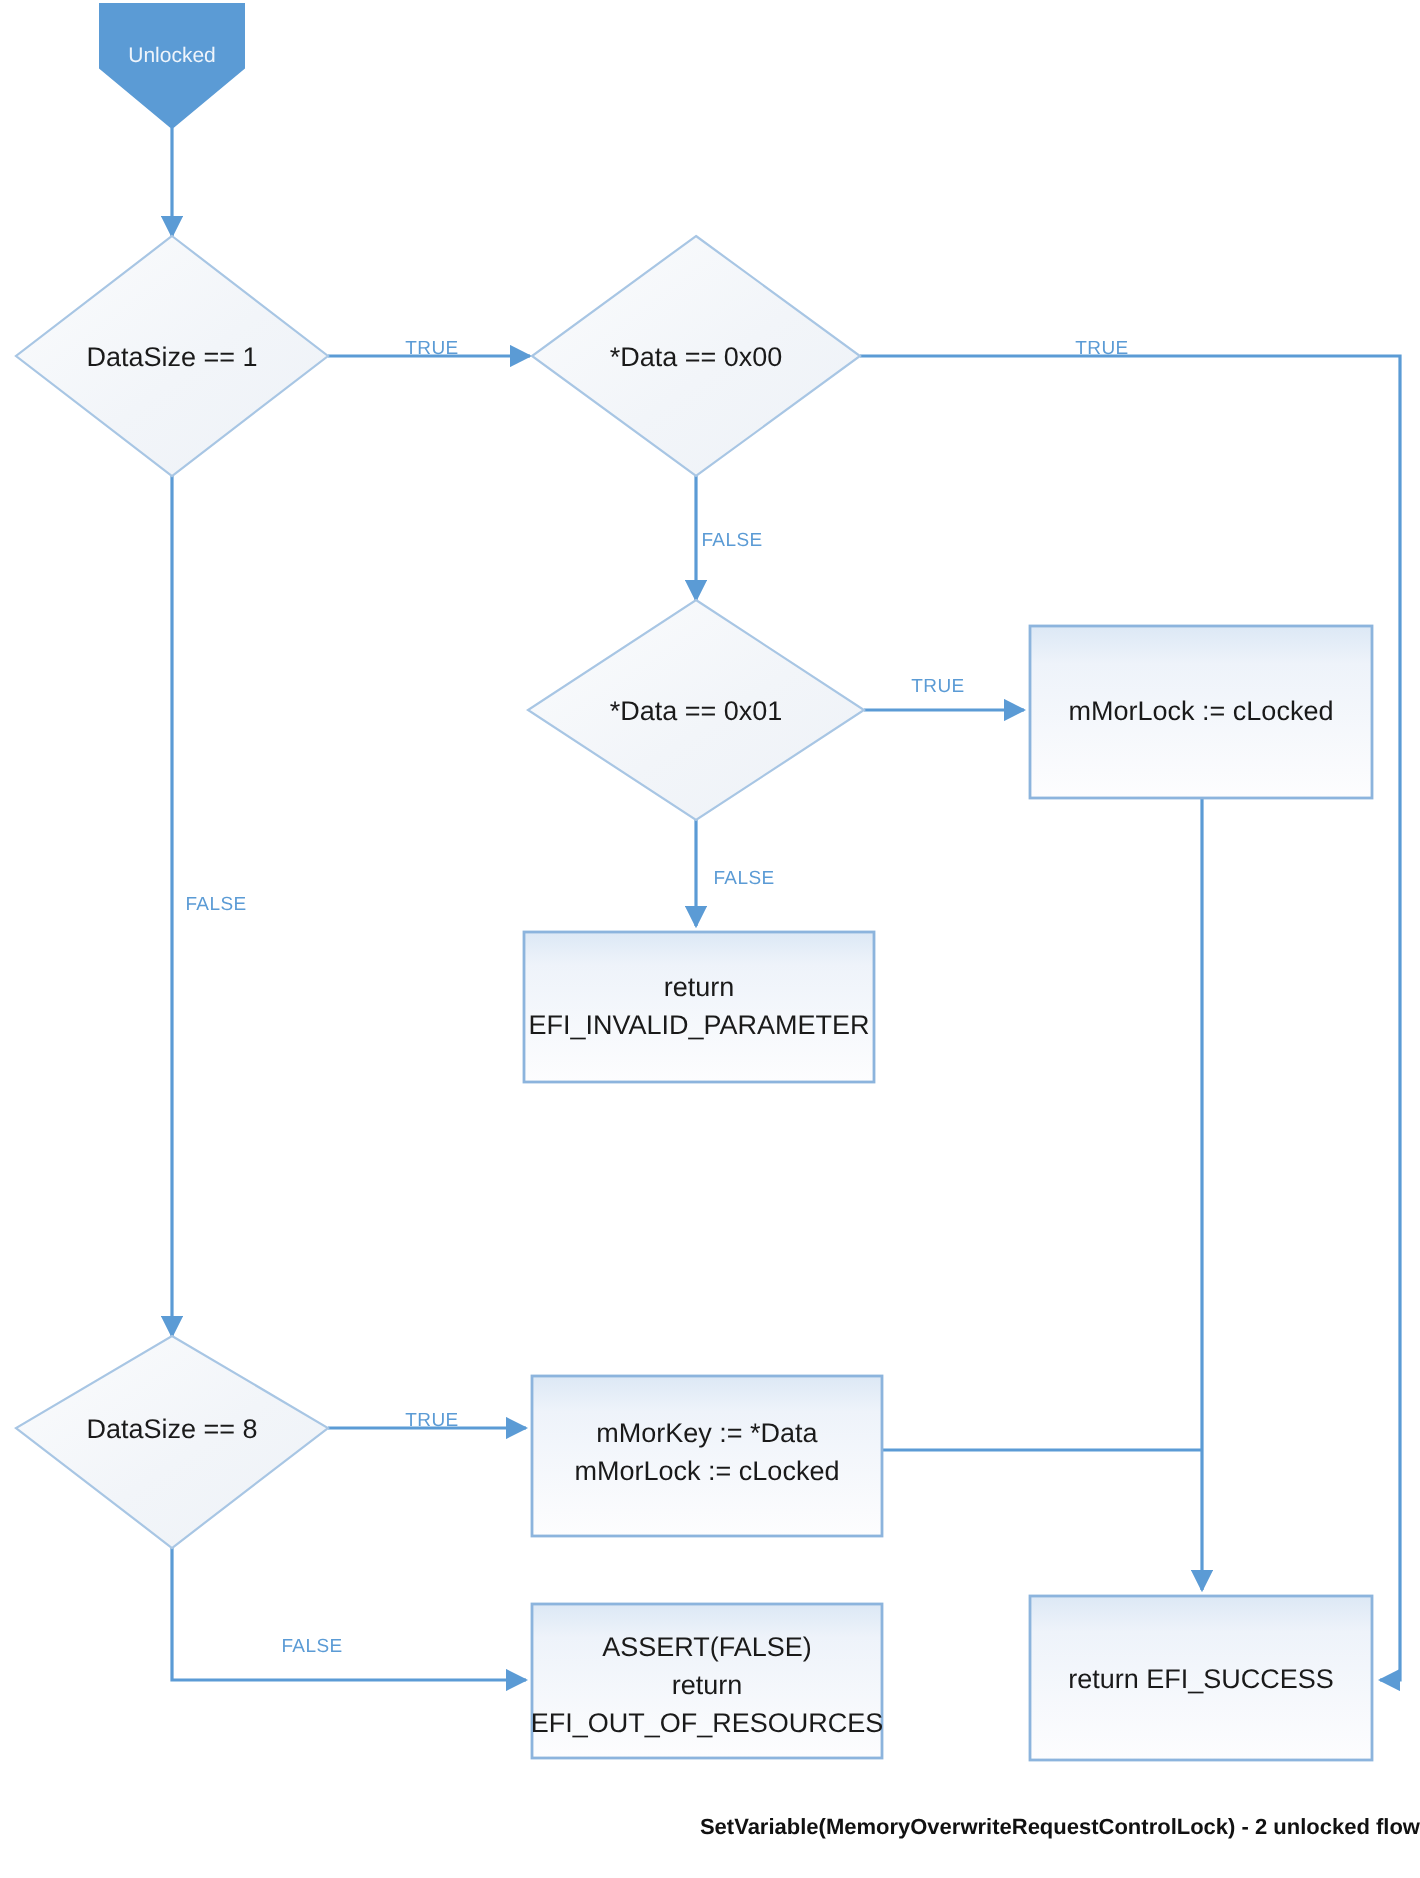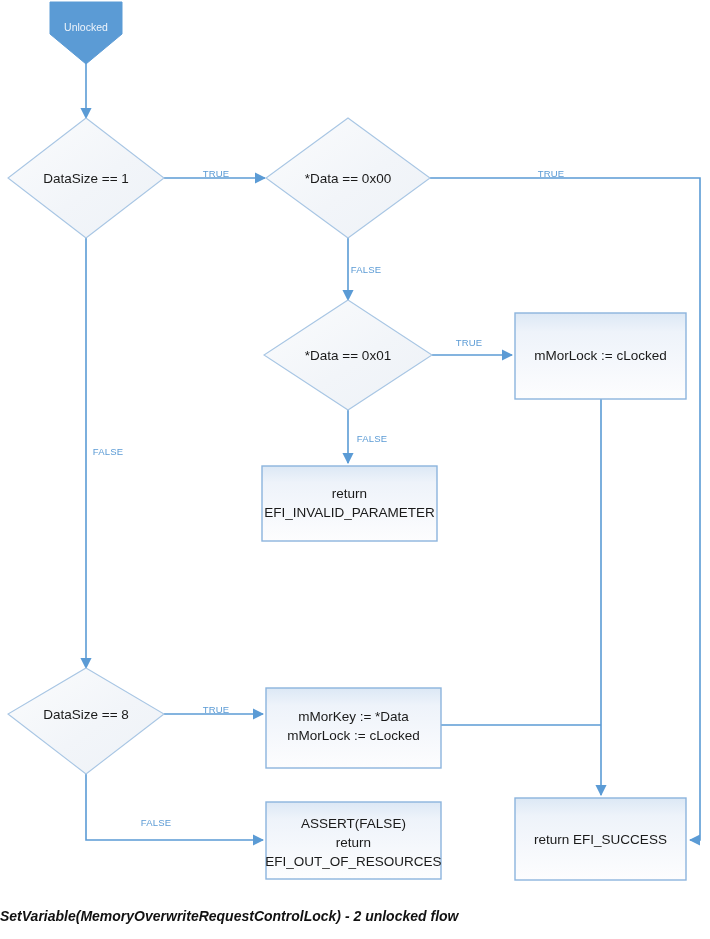--- a/index.html
+++ b/index.html
@@ -39,26 +39,25 @@
     font-family: "Liberation Sans", sans-serif;
     font-size: 9.5px;
     fill: #5b9bd5;
     letter-spacing: 0.2px;
   }
   .caption {
     position: absolute;
     left: 0;
     right: 0;
     top: 908px;
-    text-align: left;
+    text-align: right;
     font-family: "Liberation Sans", sans-serif;
-    font-size: 14px;
+    font-size: 11px;
     font-weight: bold;
     color: #111111;
-    font-style: italic;
   }
   .edge-line {
     stroke: #5b9bd5;
     stroke-width: 1.6;
     fill: none;
   }
   .proc-box {
     fill: url(#boxGrad);
     stroke: #8cb4dd;
     stroke-width: 1.4;

